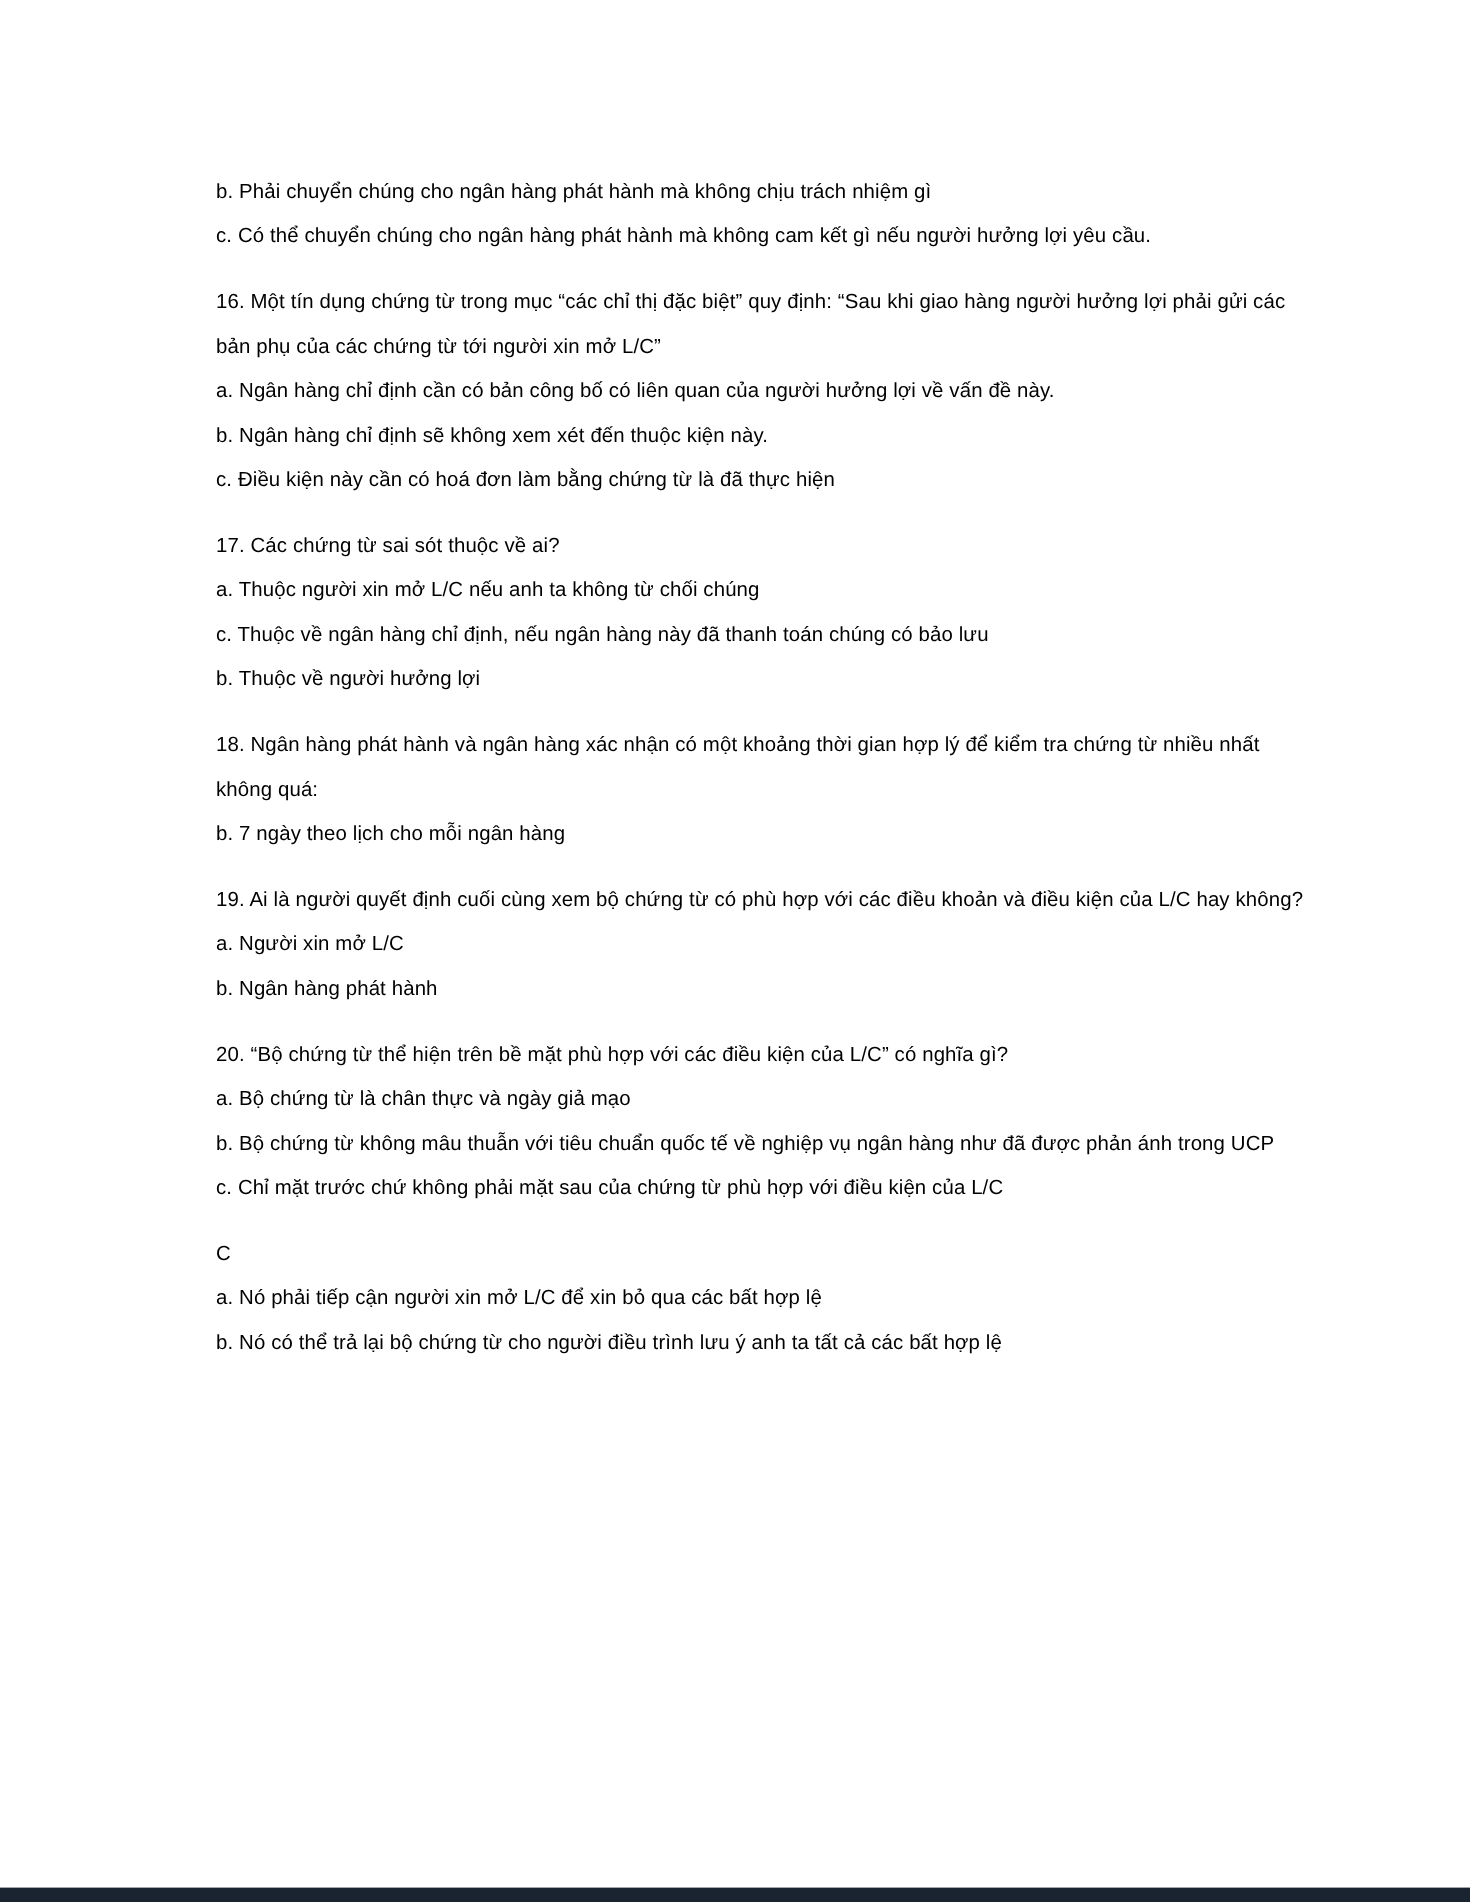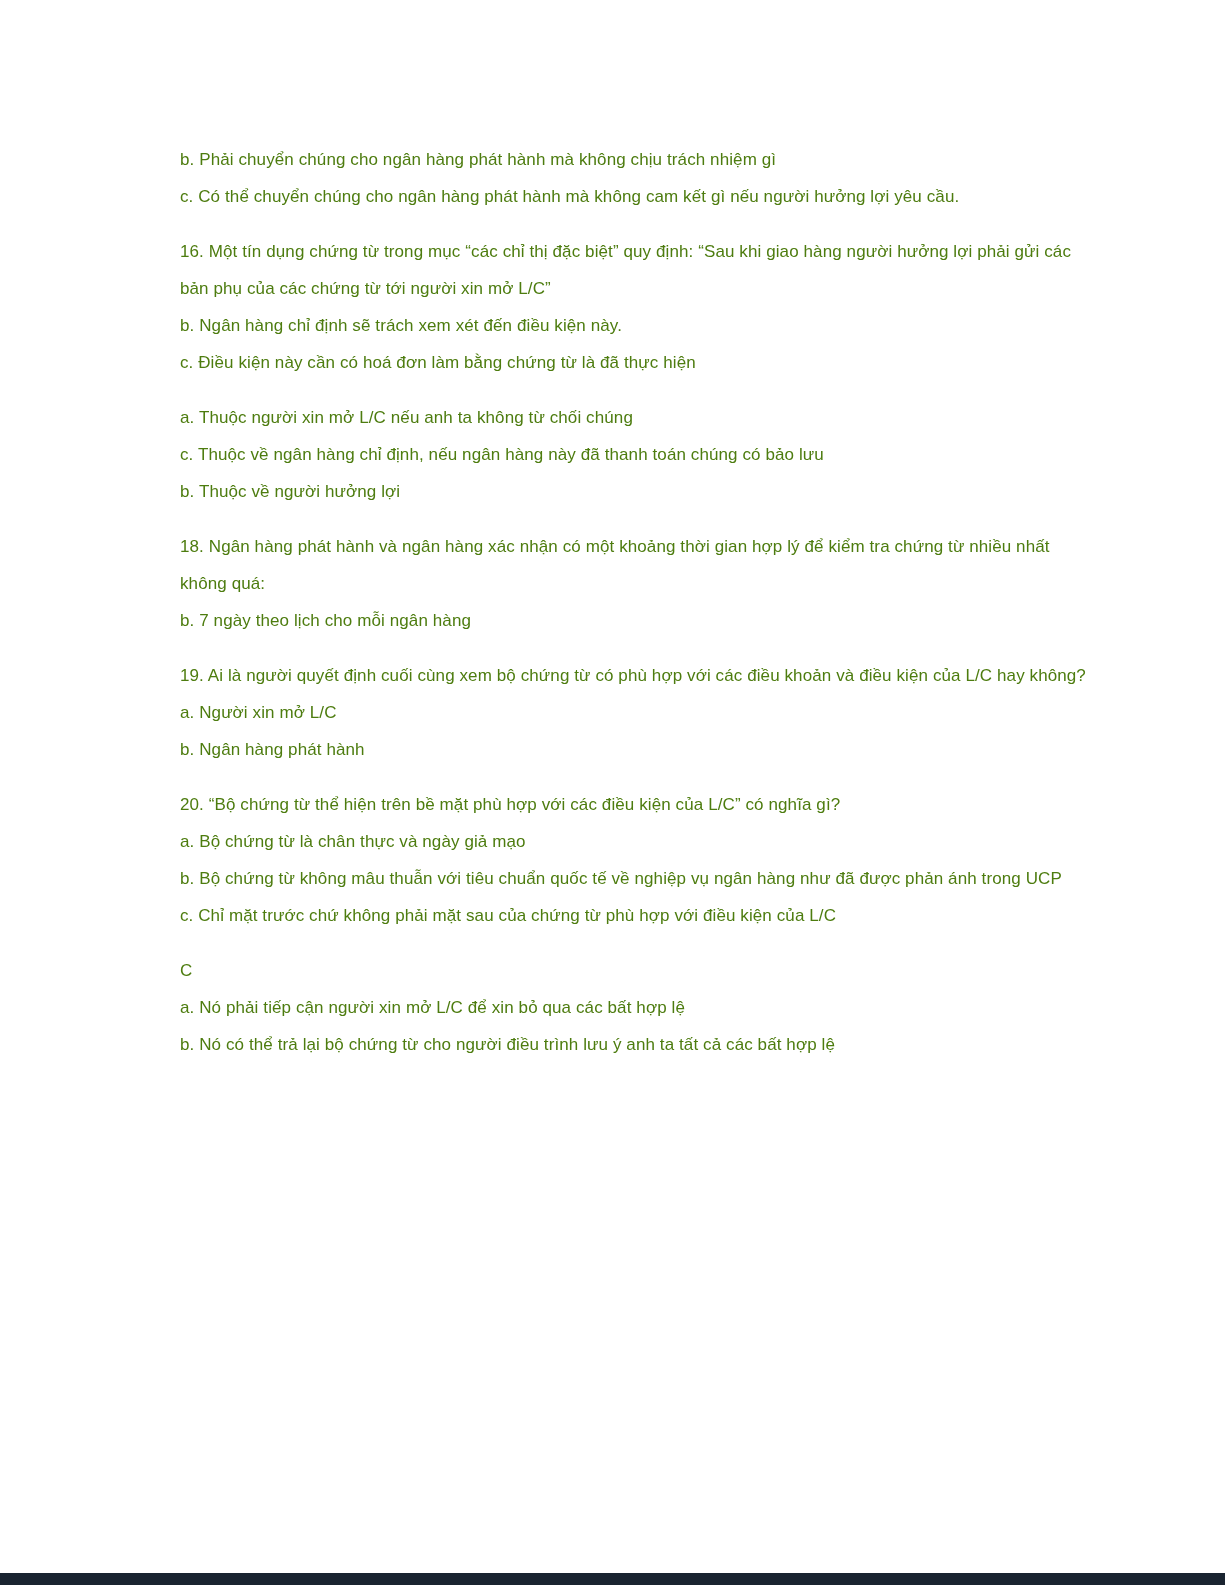--- a/index.html
+++ b/index.html
@@ -18,21 +18,21 @@
     left: 180px;
     width: 900px;
   }
   .block {
     margin: 0 0 35px 0;
   }
   .line {
     margin: 0 0 17px 0;
     font-size: 17px;
     line-height: 20px;
-    color: #4d7c0f;
+    color: #000000;
     white-space: nowrap;
     letter-spacing: 0.1px;
   }
   .footer-bar {
     position: absolute;
     left: 0;
     bottom: 0;
     width: 100%;
     height: 12px;
   }
@@ -42,24 +42,26 @@
 
 <div class="page">
   <div class="content" id="content" style="color: rgb(60, 60, 60);">
       <div class="block">
         <p class="line">b. Phải chuyển chúng cho ngân hàng phát hành mà không chịu trách nhiệm gì</p>
         <p class="line">c. Có thể chuyển chúng cho ngân hàng phát hành mà không cam kết gì nếu người hưởng lợi yêu cầu.</p>
       </div>
       <div class="block">
         <p class="line">16. Một tín dụng chứng từ trong mục “các chỉ thị đặc biệt” quy định: “Sau khi giao hàng người hưởng lợi phải gửi các</p>
         <p class="line">bản phụ của các chứng từ tới người xin mở L/C”</p>
-        <p class="line">b. Ngân hàng chỉ định sẽ trách xem xét đến điều kiện này.</p>
+        <p class="line">a. Ngân hàng chỉ định cần có bản công bố có liên quan của người hưởng lợi về vấn đề này.</p>
+        <p class="line">b. Ngân hàng chỉ định sẽ không xem xét đến thuộc kiện này.</p>
         <p class="line">c. Điều kiện này cần có hoá đơn làm bằng chứng từ là đã thực hiện</p>
       </div>
       <div class="block">
+        <p class="line">17. Các chứng từ sai sót thuộc về ai?</p>
         <p class="line">a. Thuộc người xin mở L/C nếu anh ta không từ chối chúng</p>
         <p class="line">c. Thuộc về ngân hàng chỉ định, nếu ngân hàng này đã thanh toán chúng có bảo lưu</p>
         <p class="line">b. Thuộc về người hưởng lợi</p>
       </div>
       <div class="block">
         <p class="line">18. Ngân hàng phát hành và ngân hàng xác nhận có một khoảng thời gian hợp lý để kiểm tra chứng từ nhiều nhất</p>
         <p class="line">không quá:</p>
         <p class="line">b. 7 ngày theo lịch cho mỗi ngân hàng</p>
       </div>
       <div class="block">

